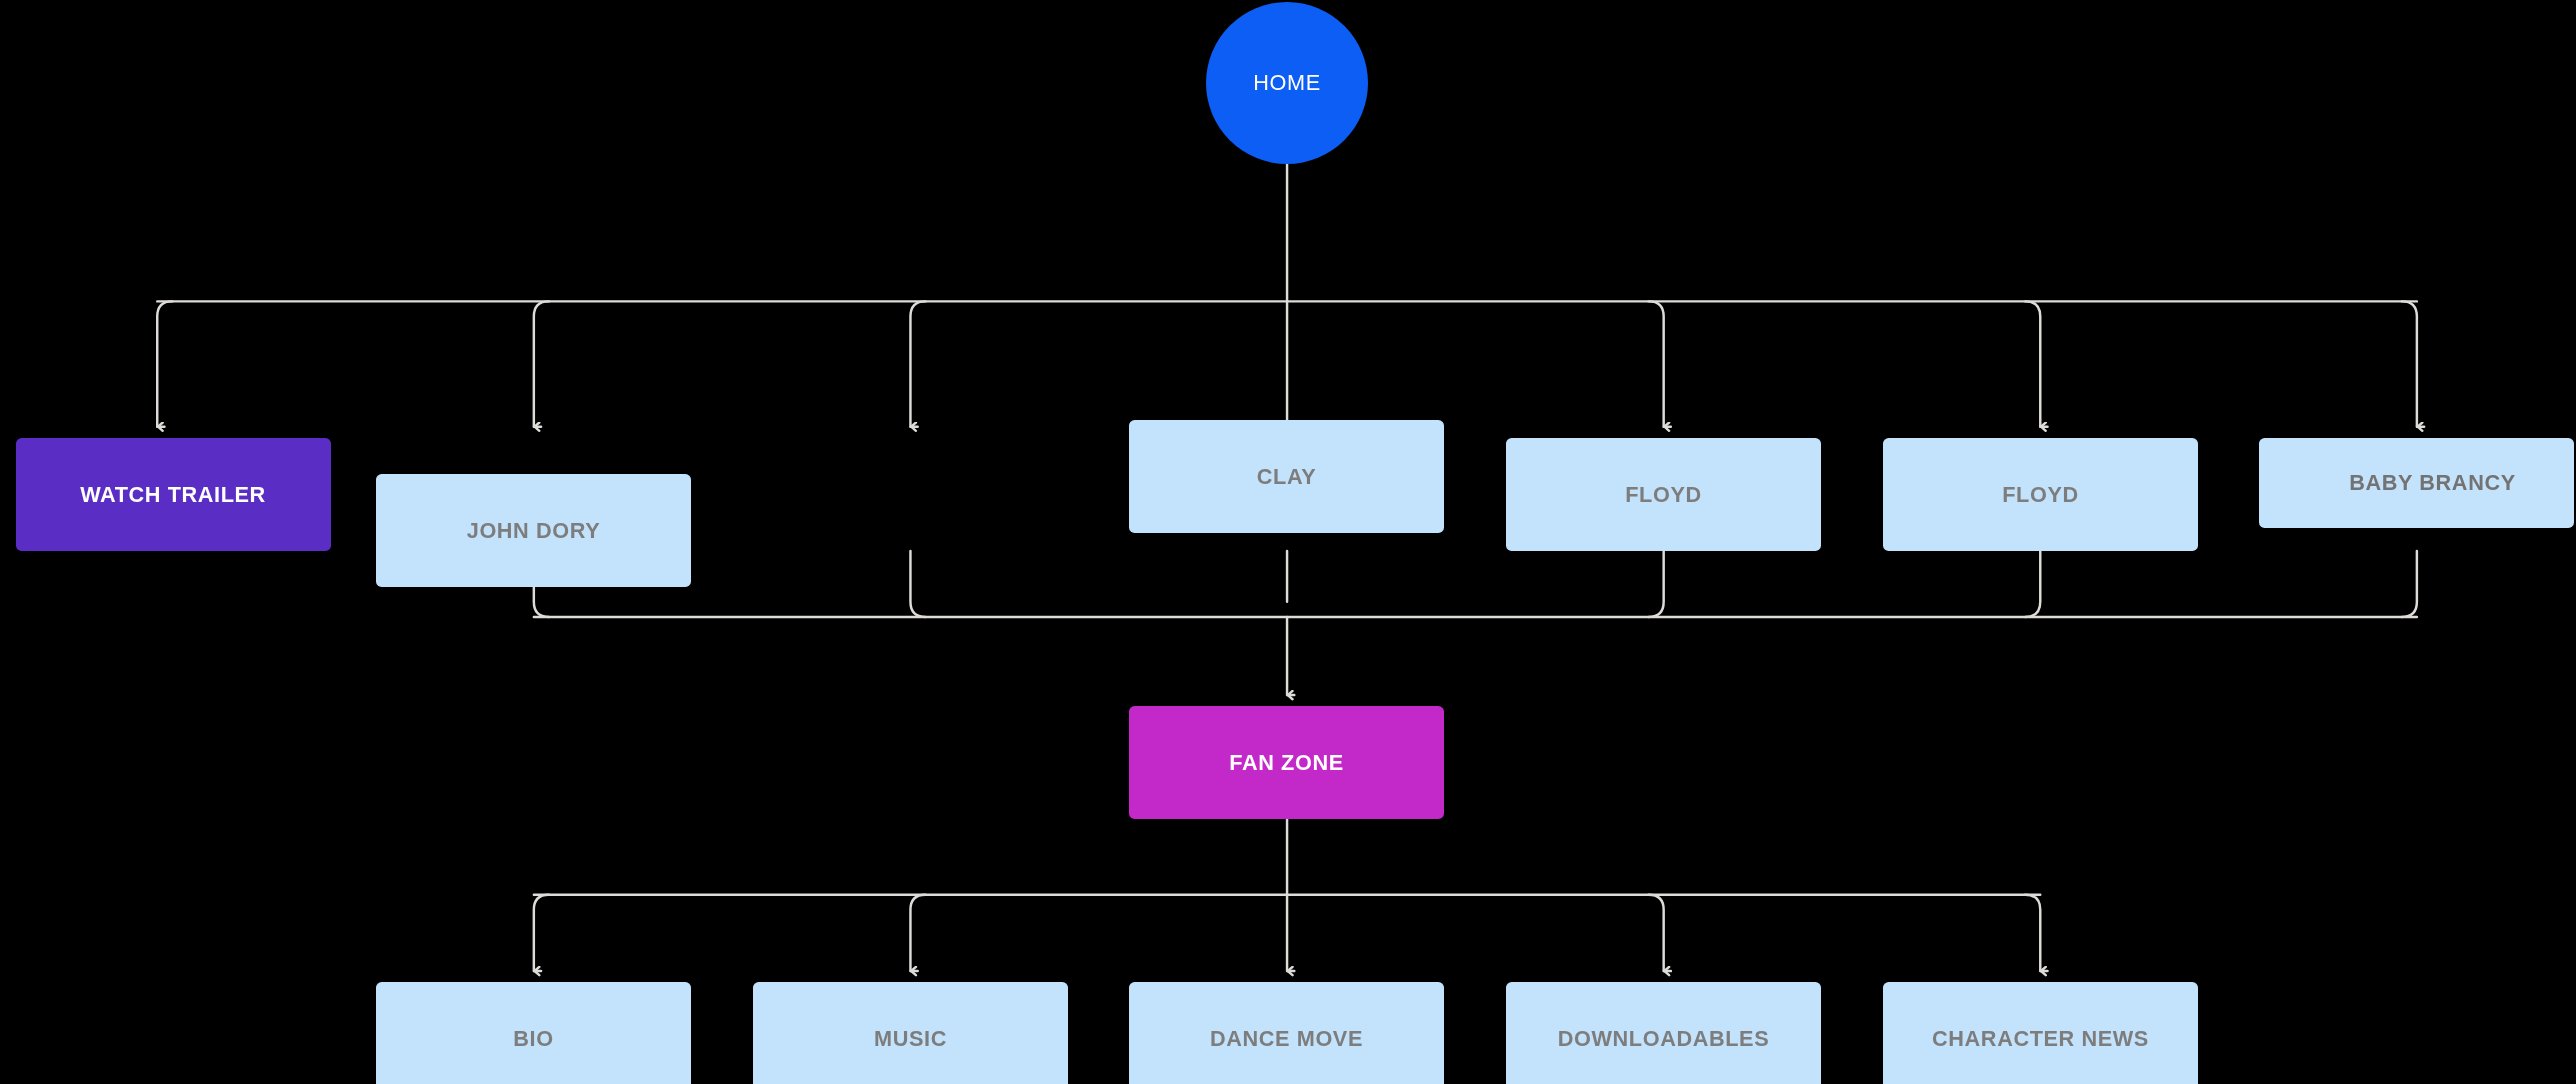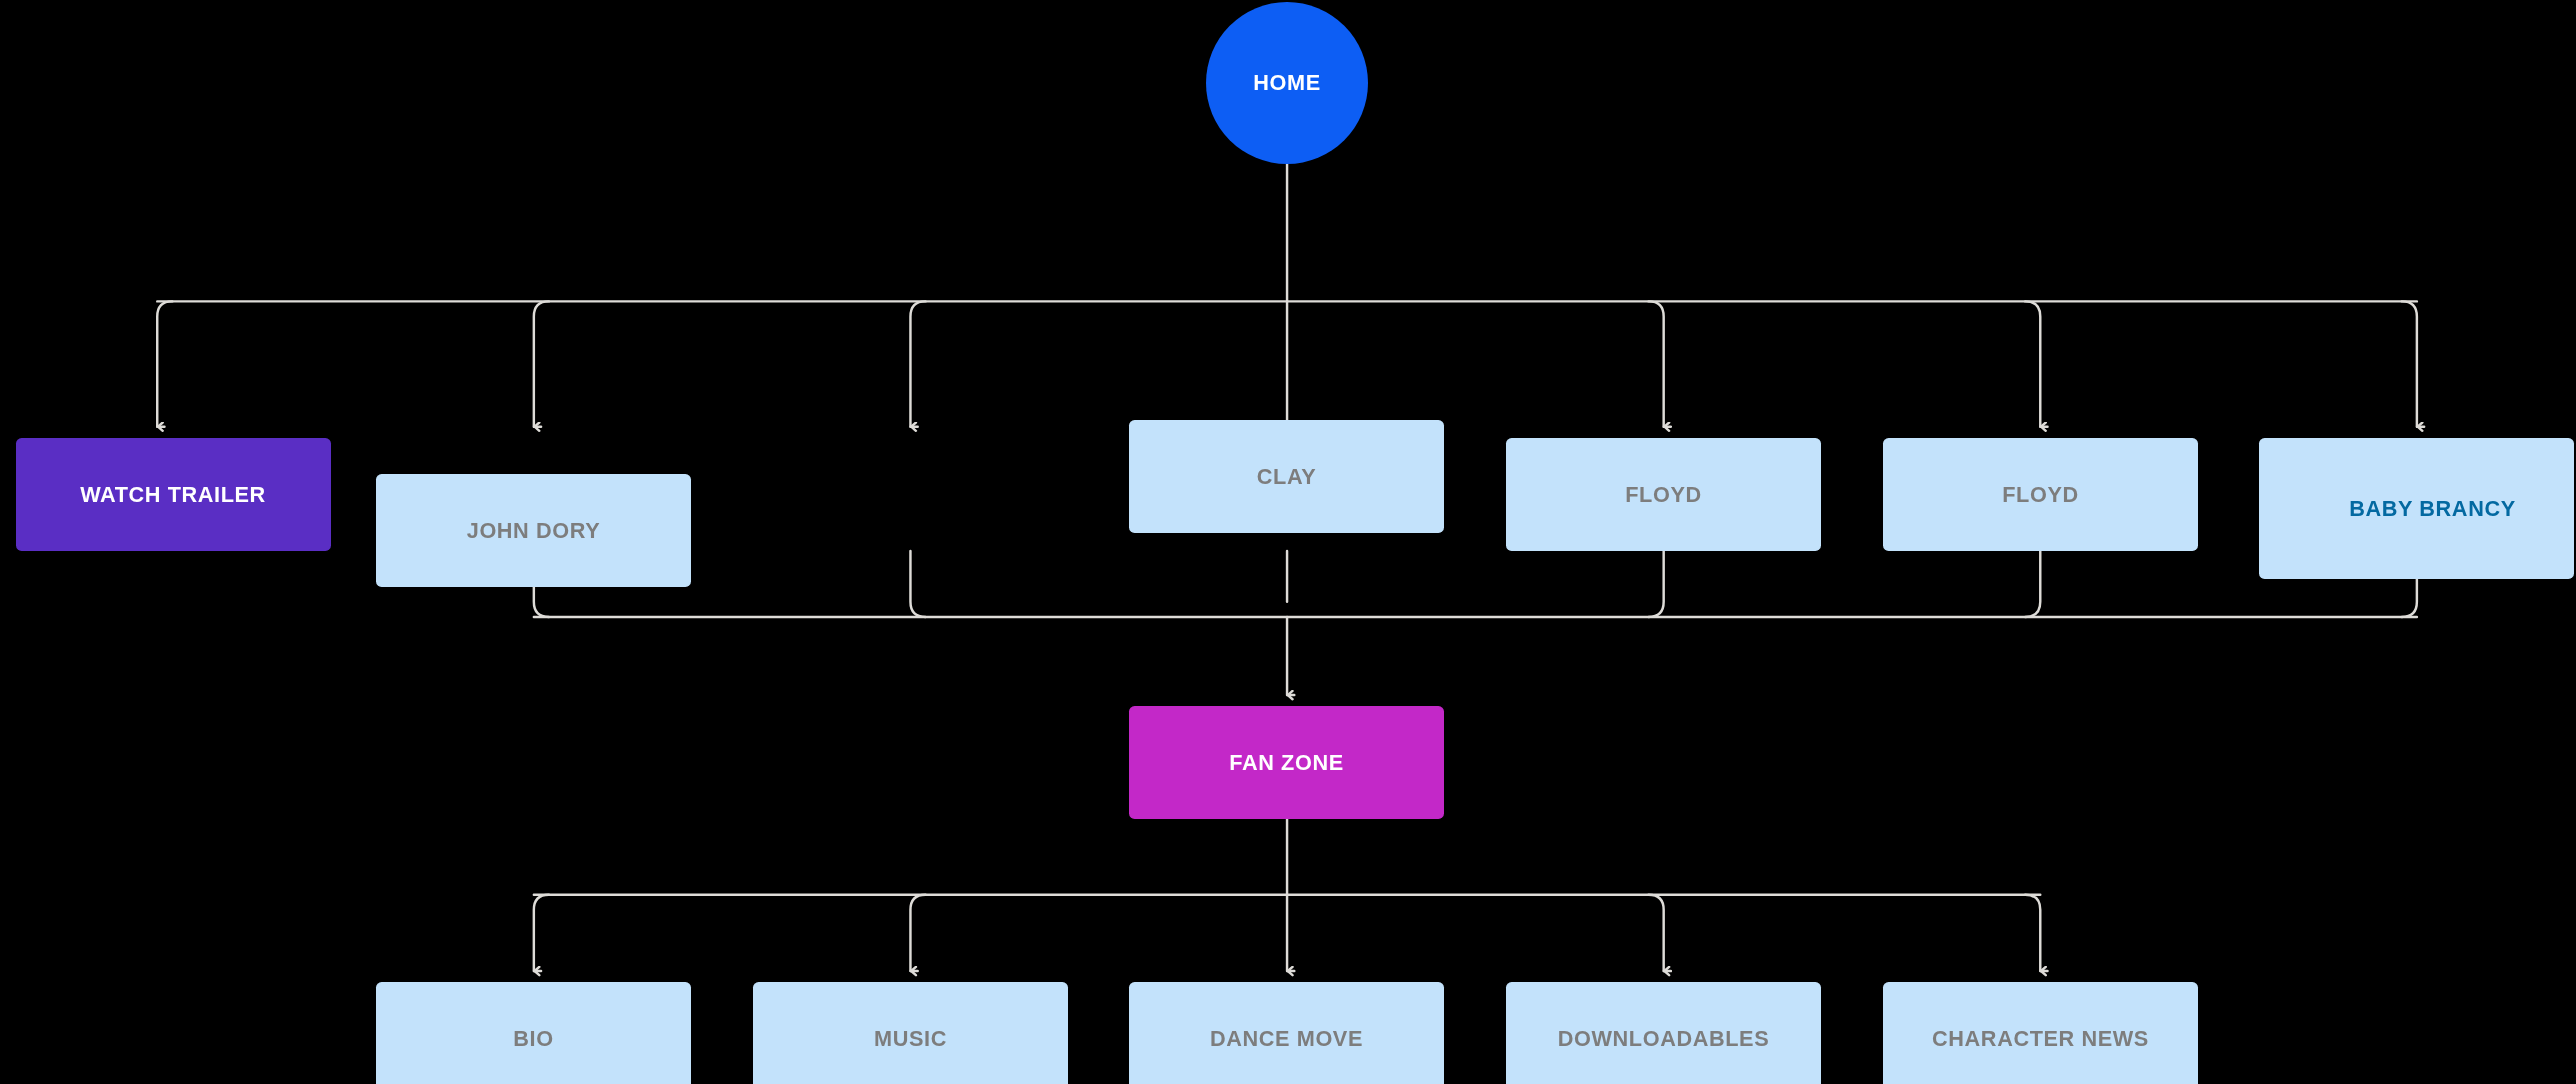--- a/index.html
+++ b/index.html
@@ -30,21 +30,21 @@
     user-select:none;
   }
   .node.box {
     border-radius:5.6px;
     font-size:21.7px;
     font-weight:700;
   }
   .node.circle {
     border-radius:50%;
     font-size:21.7px;
-    font-weight:700;
+    font-weight:400;
   }
   .node .label {
     display:block;
     line-height:1.1;
     padding:0 9.4px;
     white-space:nowrap;
   }
 </style>
 </head>
 <body>
@@ -98,21 +98,21 @@
   </div>
   <div class="node box" style="left: 1129px; top: 420px; width: 315px; height: 113px; background: rgb(195, 226, 251); color: rgb(125, 125, 125); align-items: center;">
     <span class="label">CLAY</span>
   </div>
   <div class="node box" style="left: 1506px; top: 438px; width: 315px; height: 113px; background: rgb(195, 226, 251); color: rgb(125, 125, 125);">
     <span class="label">FLOYD</span>
   </div>
   <div class="node box" style="left: 1883px; top: 438px; width: 315px; height: 113px; background: rgb(195, 226, 251); color: rgb(125, 125, 125);">
     <span class="label">FLOYD</span>
   </div>
-  <div class="node box" style="left: 2259px; top: 438px; width: 315px; height: 141px; background: rgb(195, 226, 251); color: #0369a1; padding-left: 32px;">
+  <div class="node box" style="left: 2259px; top: 438px; width: 315px; height: 90px; background: rgb(195, 226, 251); color: #737373; padding-left: 32px;">
     <span class="label">BABY BRANCY</span>
   </div>
 
   <div class="node box" style="left: 1129px; top: 706px; width: 315px; height: 113px; background: rgb(195, 40, 200); color: rgb(255, 255, 255);">
     <span class="label">FAN ZONE</span>
   </div>
 
   <div class="node box" style="left: 376px; top: 982px; width: 315px; height: 113px; background: rgb(195, 226, 251); color: rgb(125, 125, 125);">
     <span class="label">BIO</span>
   </div>

